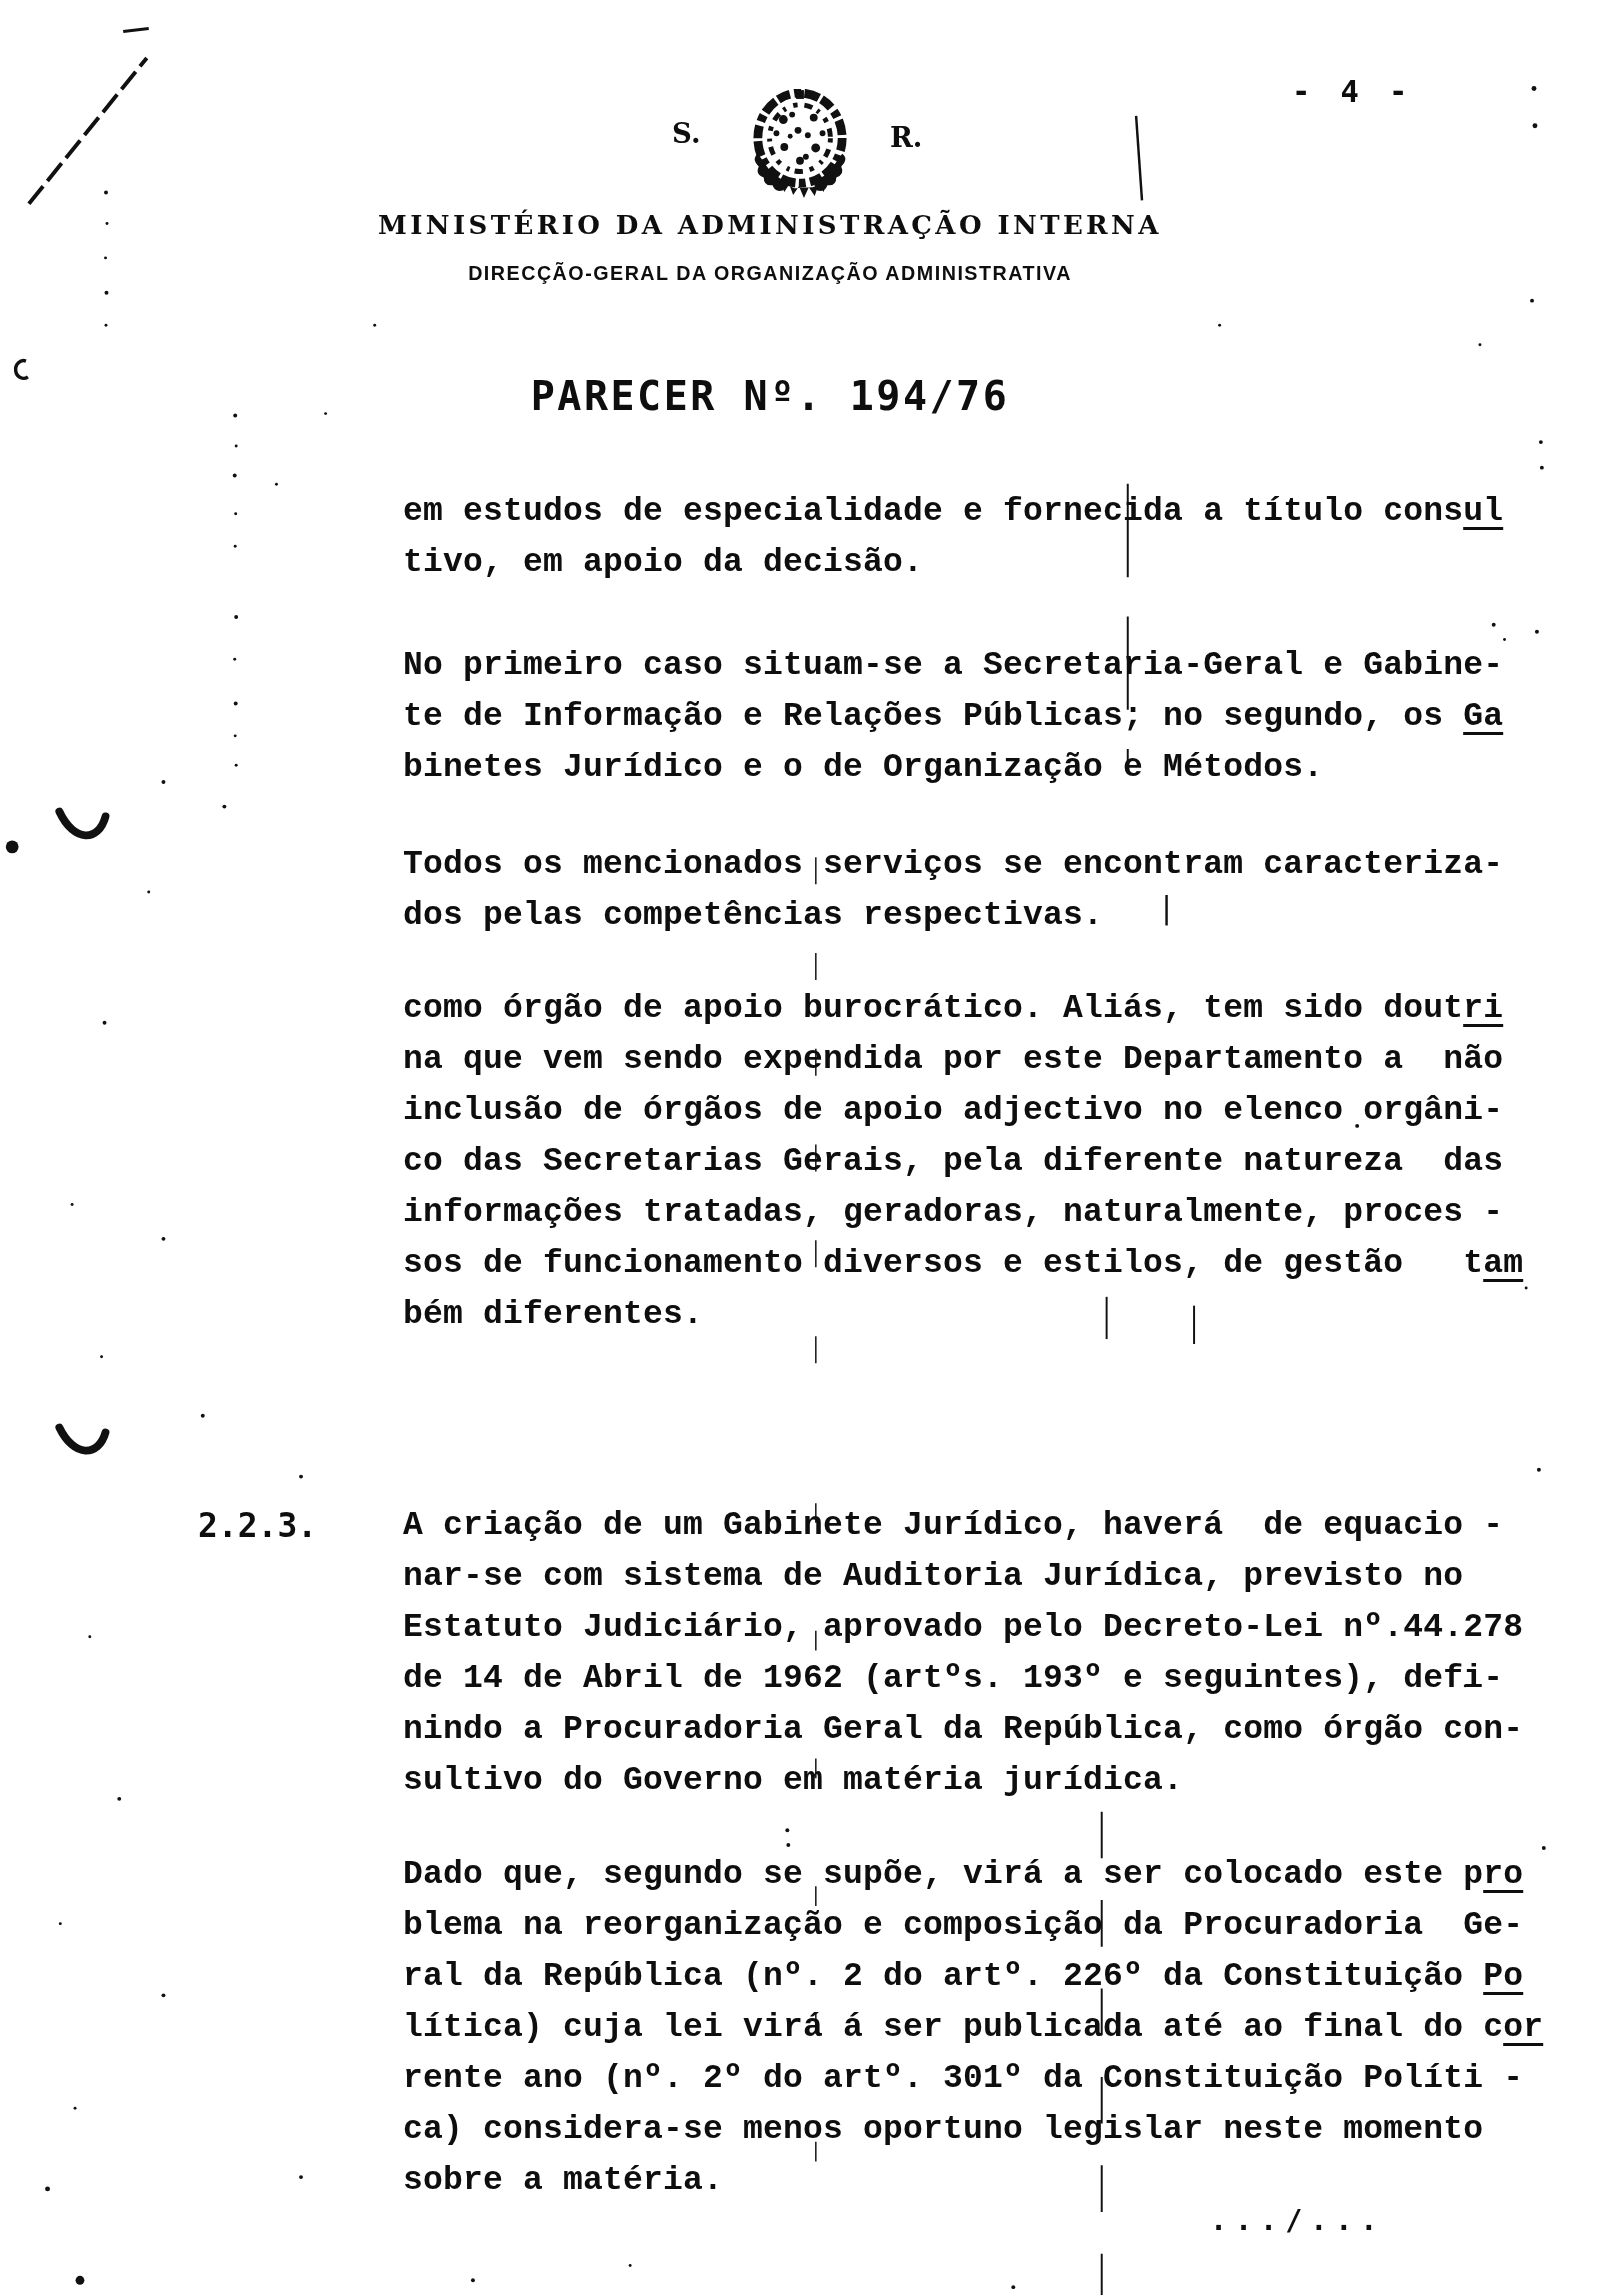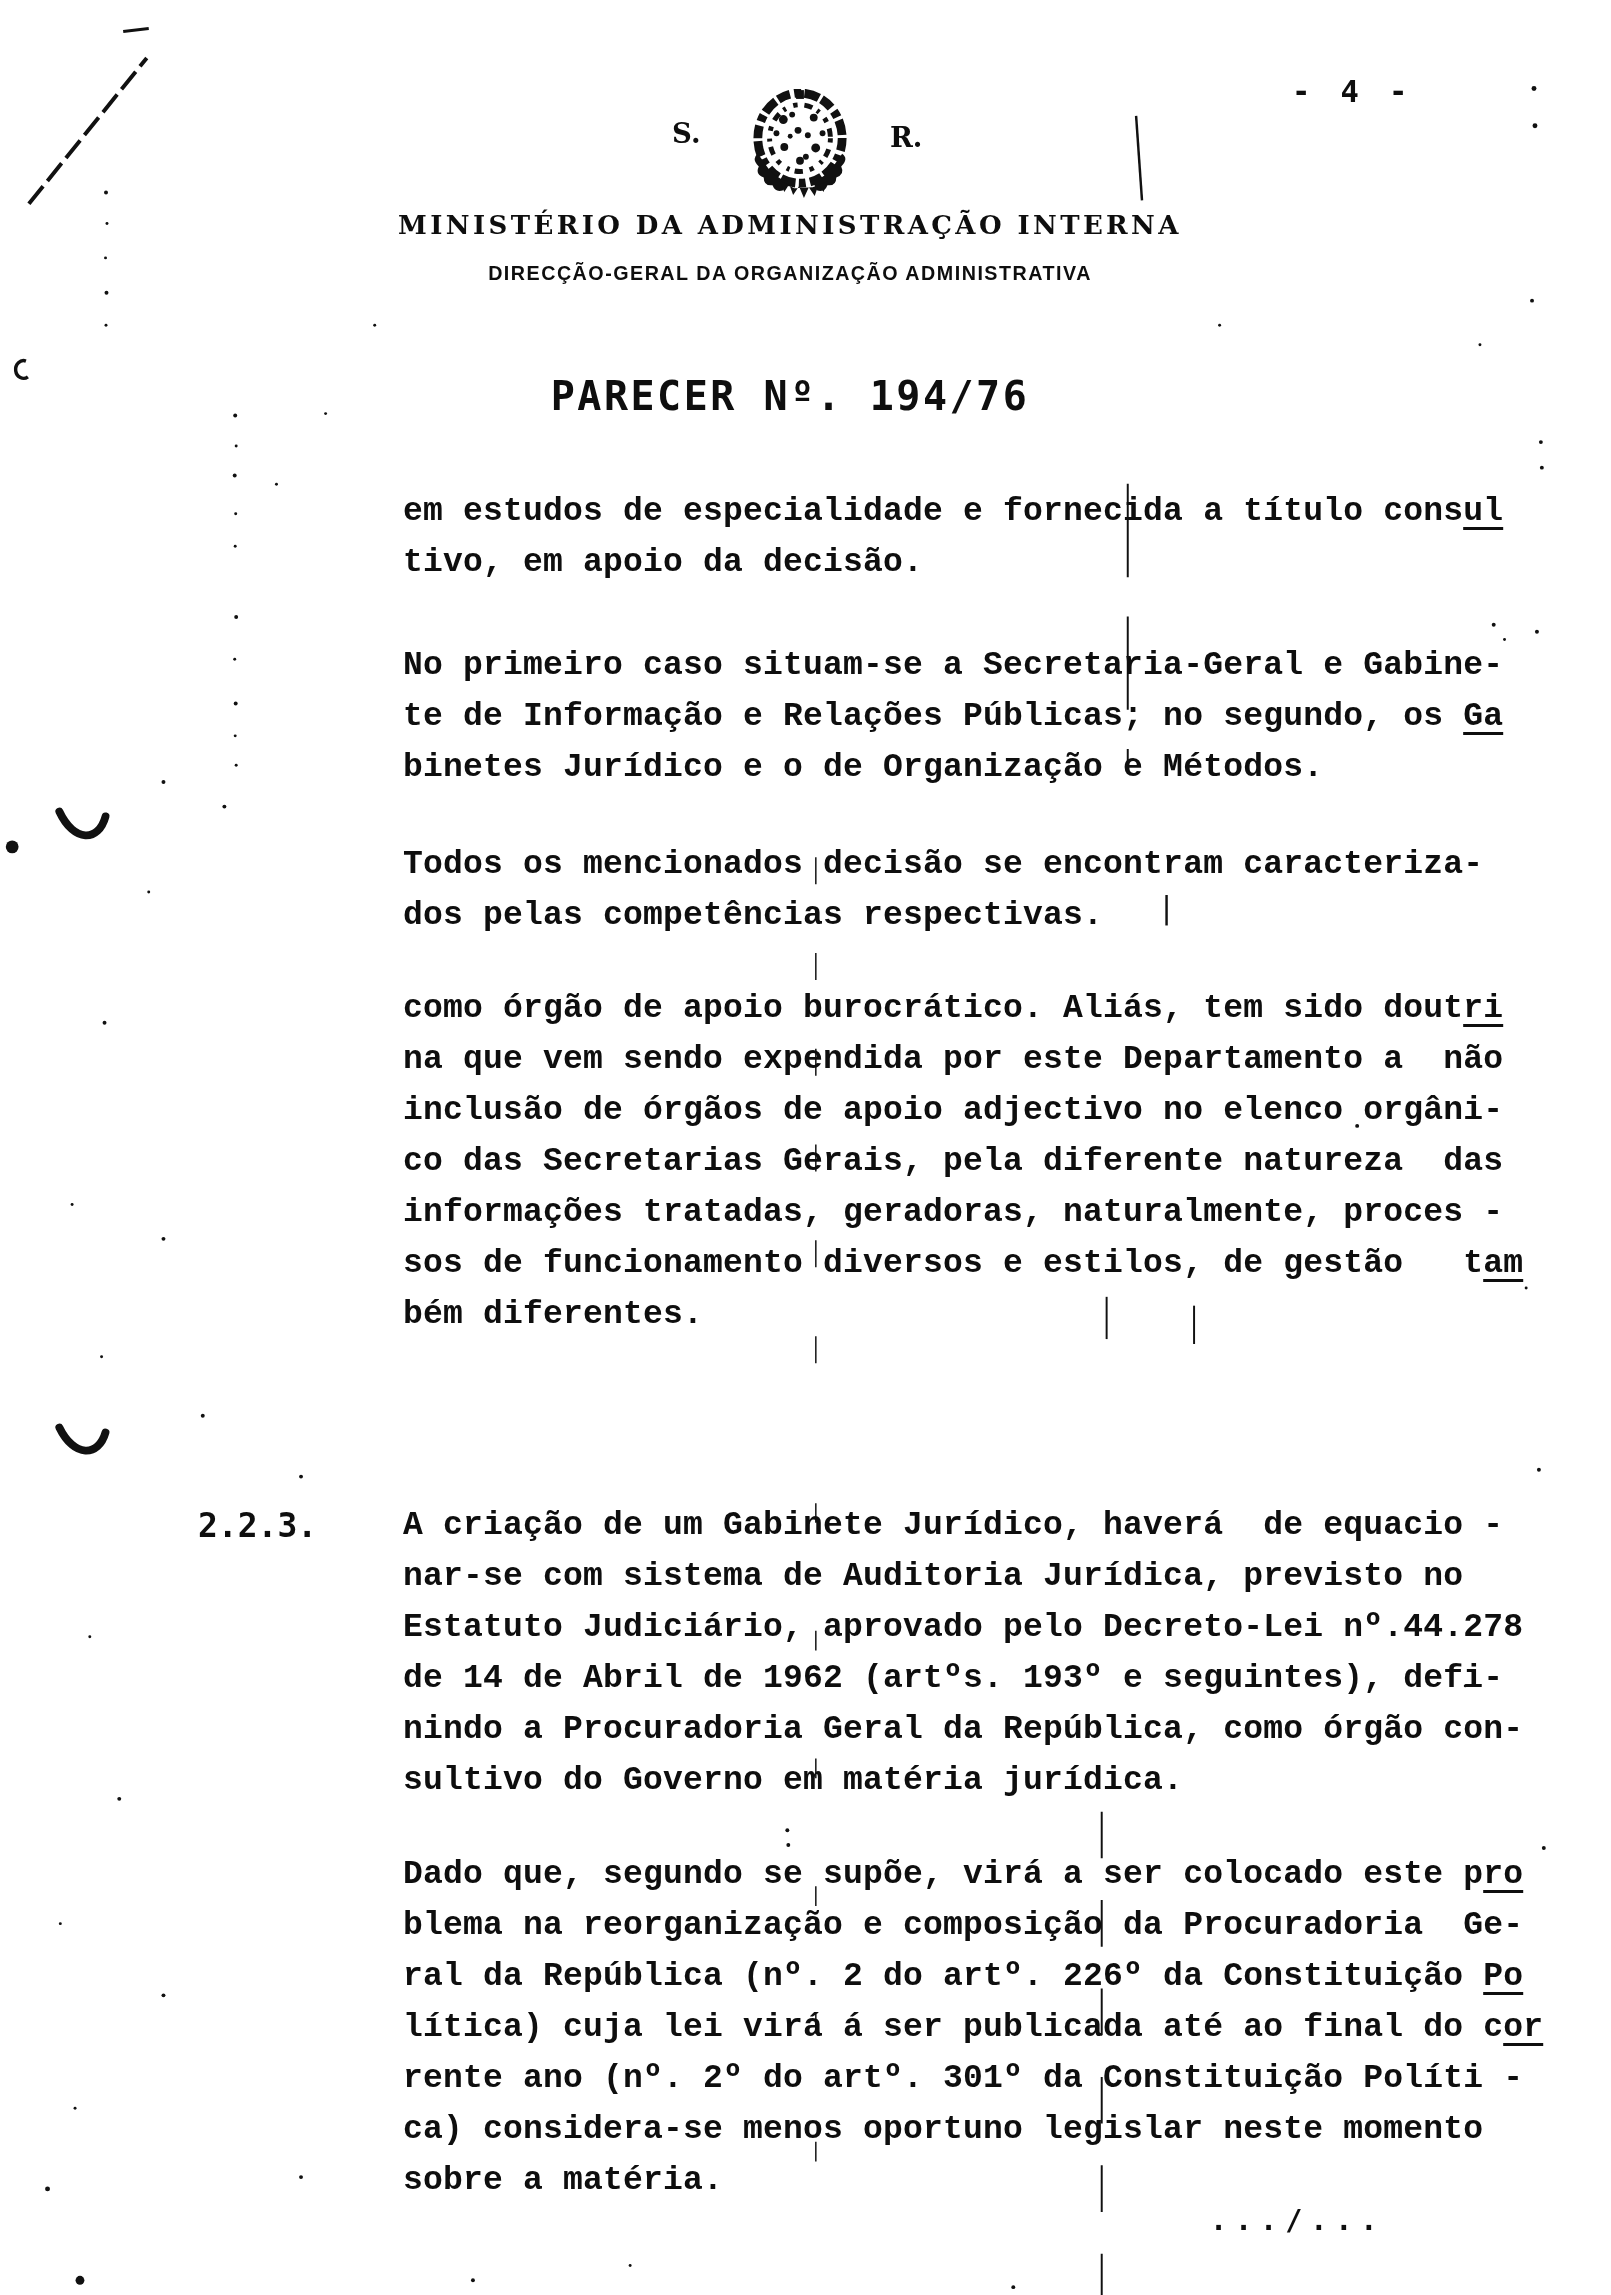--- a/index.html
+++ b/index.html
@@ -6,21 +6,21 @@
   .page{
     position:relative;
     width:1612px;height:2295px;
     background:#ffffff;
     overflow:hidden;
     font-family:"DejaVu Sans Mono",monospace;
     color:#0e0e0e;
   }
   .mono{font-family:"DejaVu Sans Mono",monospace;font-weight:700;}
   .abs{position:absolute;}
-  .centered{left:0;width:1540px;text-align:center;padding-left:20px;}
+  .centered{left:0;width:1540px;text-align:center;}
   #page-number{left:1292px;top:74px;font-size:30.5px;letter-spacing:5.9px;white-space:pre;}
   #seal-left{left:672px;top:117px;font-family:"DejaVu Serif",serif;font-weight:700;font-size:27.5px;}
   #seal-right{left:890px;top:121px;font-family:"DejaVu Serif",serif;font-weight:700;font-size:27.5px;}
   #ministry{top:210px;font-family:"DejaVu Serif",serif;font-weight:700;font-size:26px;letter-spacing:3.4px;white-space:pre;}
   #directorate{top:262px;font-family:"Liberation Sans",sans-serif;font-weight:700;font-size:19.7px;letter-spacing:1.5px;white-space:pre;}
   #doc-title{top:373px;font-size:40px;letter-spacing:2.5px;white-space:pre;}
   .para{position:absolute;left:403px;font-family:Liberation Mono, monospace;}
   .line{white-space:pre;font-size:33px;line-height:51px;height:51px;letter-spacing:0.2px;}
   .u{text-decoration:underline;text-decoration-thickness:2.5px;text-underline-offset:6.9px;}
   #section-label{left:198px;top:1500px;font-size:33px;line-height:51px;}
@@ -160,21 +160,21 @@
   <div class="para mono" style="top:486px">
       <div class="line"><span>em estudos de especialidade e fornecida a título cons</span><span class="u">ul</span></div>
       <div class="line"><span>tivo, em apoio da decisão.</span></div>
     </div>
   <div class="para mono" style="top:640px">
       <div class="line"><span>No primeiro caso situam-se a Secretaria-Geral e Gabine-</span></div>
       <div class="line"><span>te de Informação e Relações Públicas; no segundo, os </span><span class="u">Ga</span></div>
       <div class="line"><span>binetes Jurídico e o de Organização e Métodos.</span></div>
     </div>
   <div class="para mono" style="top:839px">
-      <div class="line"><span>Todos os mencionados decisão se encontram caracteriza-</span></div>
+      <div class="line"><span>Todos os mencionados serviços se encontram caracteriza-</span></div>
       <div class="line"><span>dos pelas competências respectivas.</span></div>
     </div>
   <div class="para mono" style="top:983px">
       <div class="line"><span>como órgão de apoio burocrático. Aliás, tem sido dout</span><span class="u">ri</span></div>
       <div class="line"><span>na que vem sendo expendida por este Departamento a  não</span></div>
       <div class="line"><span>inclusão de órgãos de apoio adjectivo no elenco orgâni-</span></div>
       <div class="line"><span>co das Secretarias Gerais, pela diferente natureza  das</span></div>
       <div class="line"><span>informações tratadas, geradoras, naturalmente, proces -</span></div>
       <div class="line"><span>sos de funcionamento diversos e estilos, de gestão   t</span><span class="u">am</span></div>
       <div class="line"><span>bém diferentes.</span></div>

